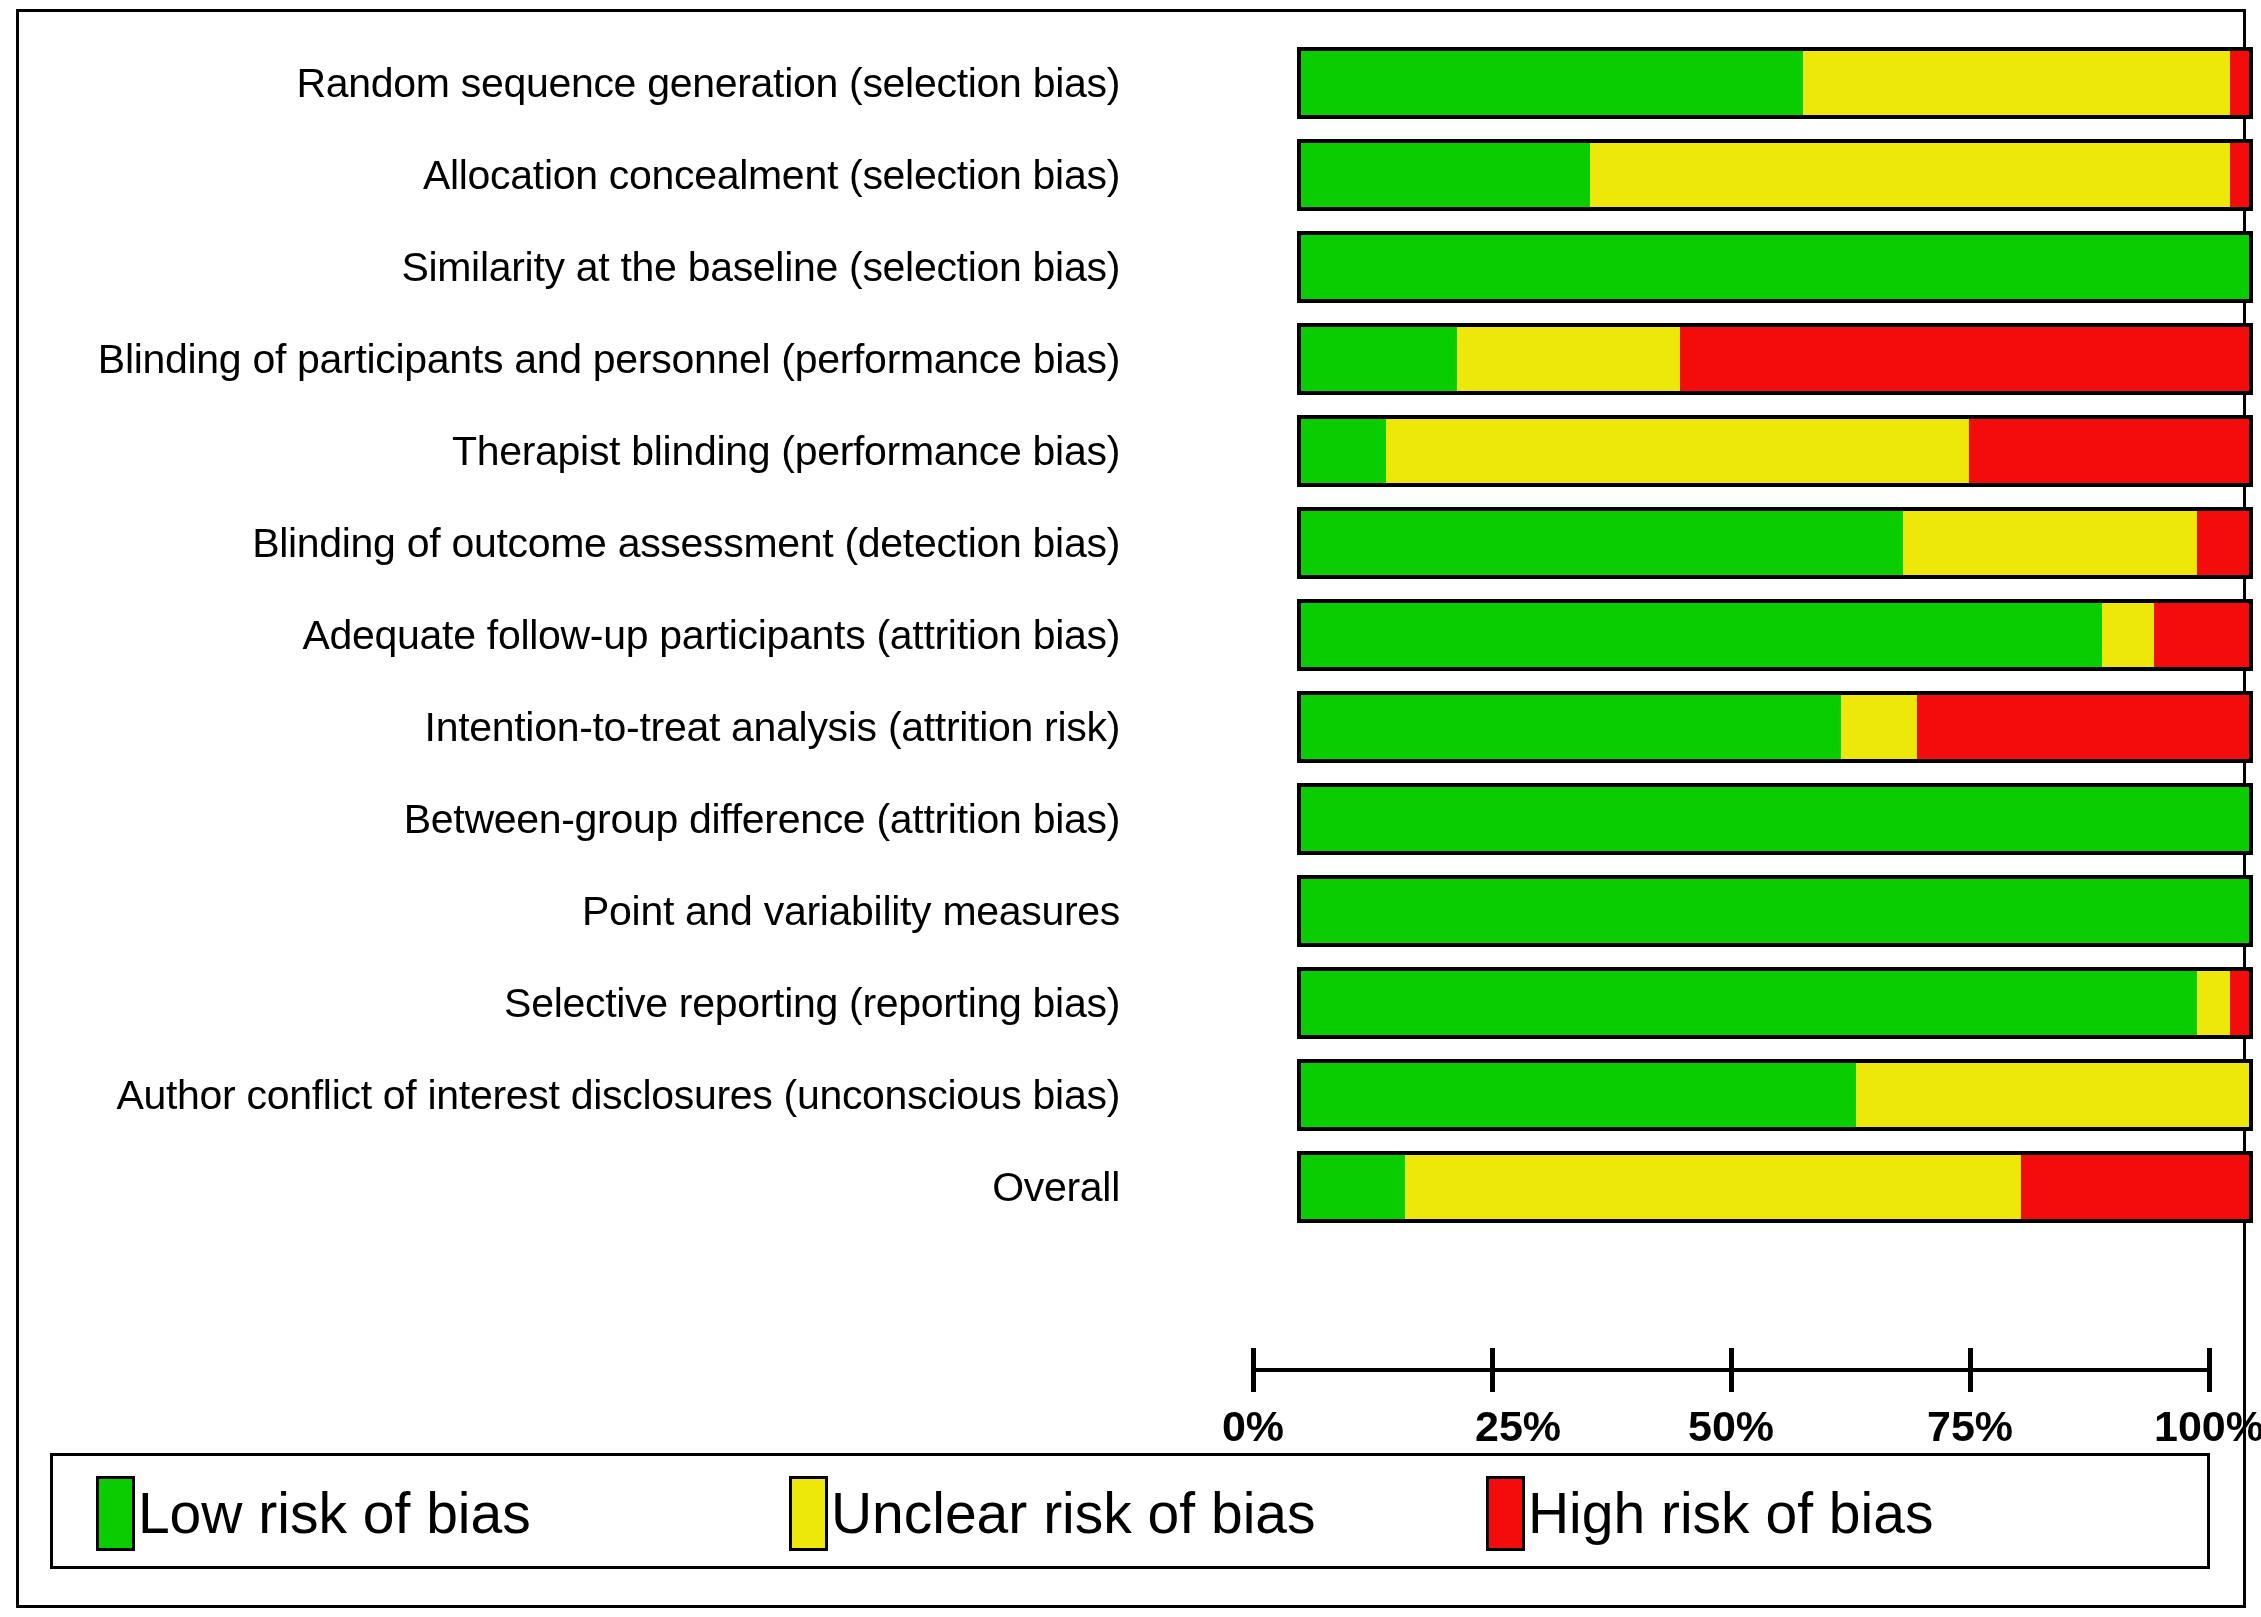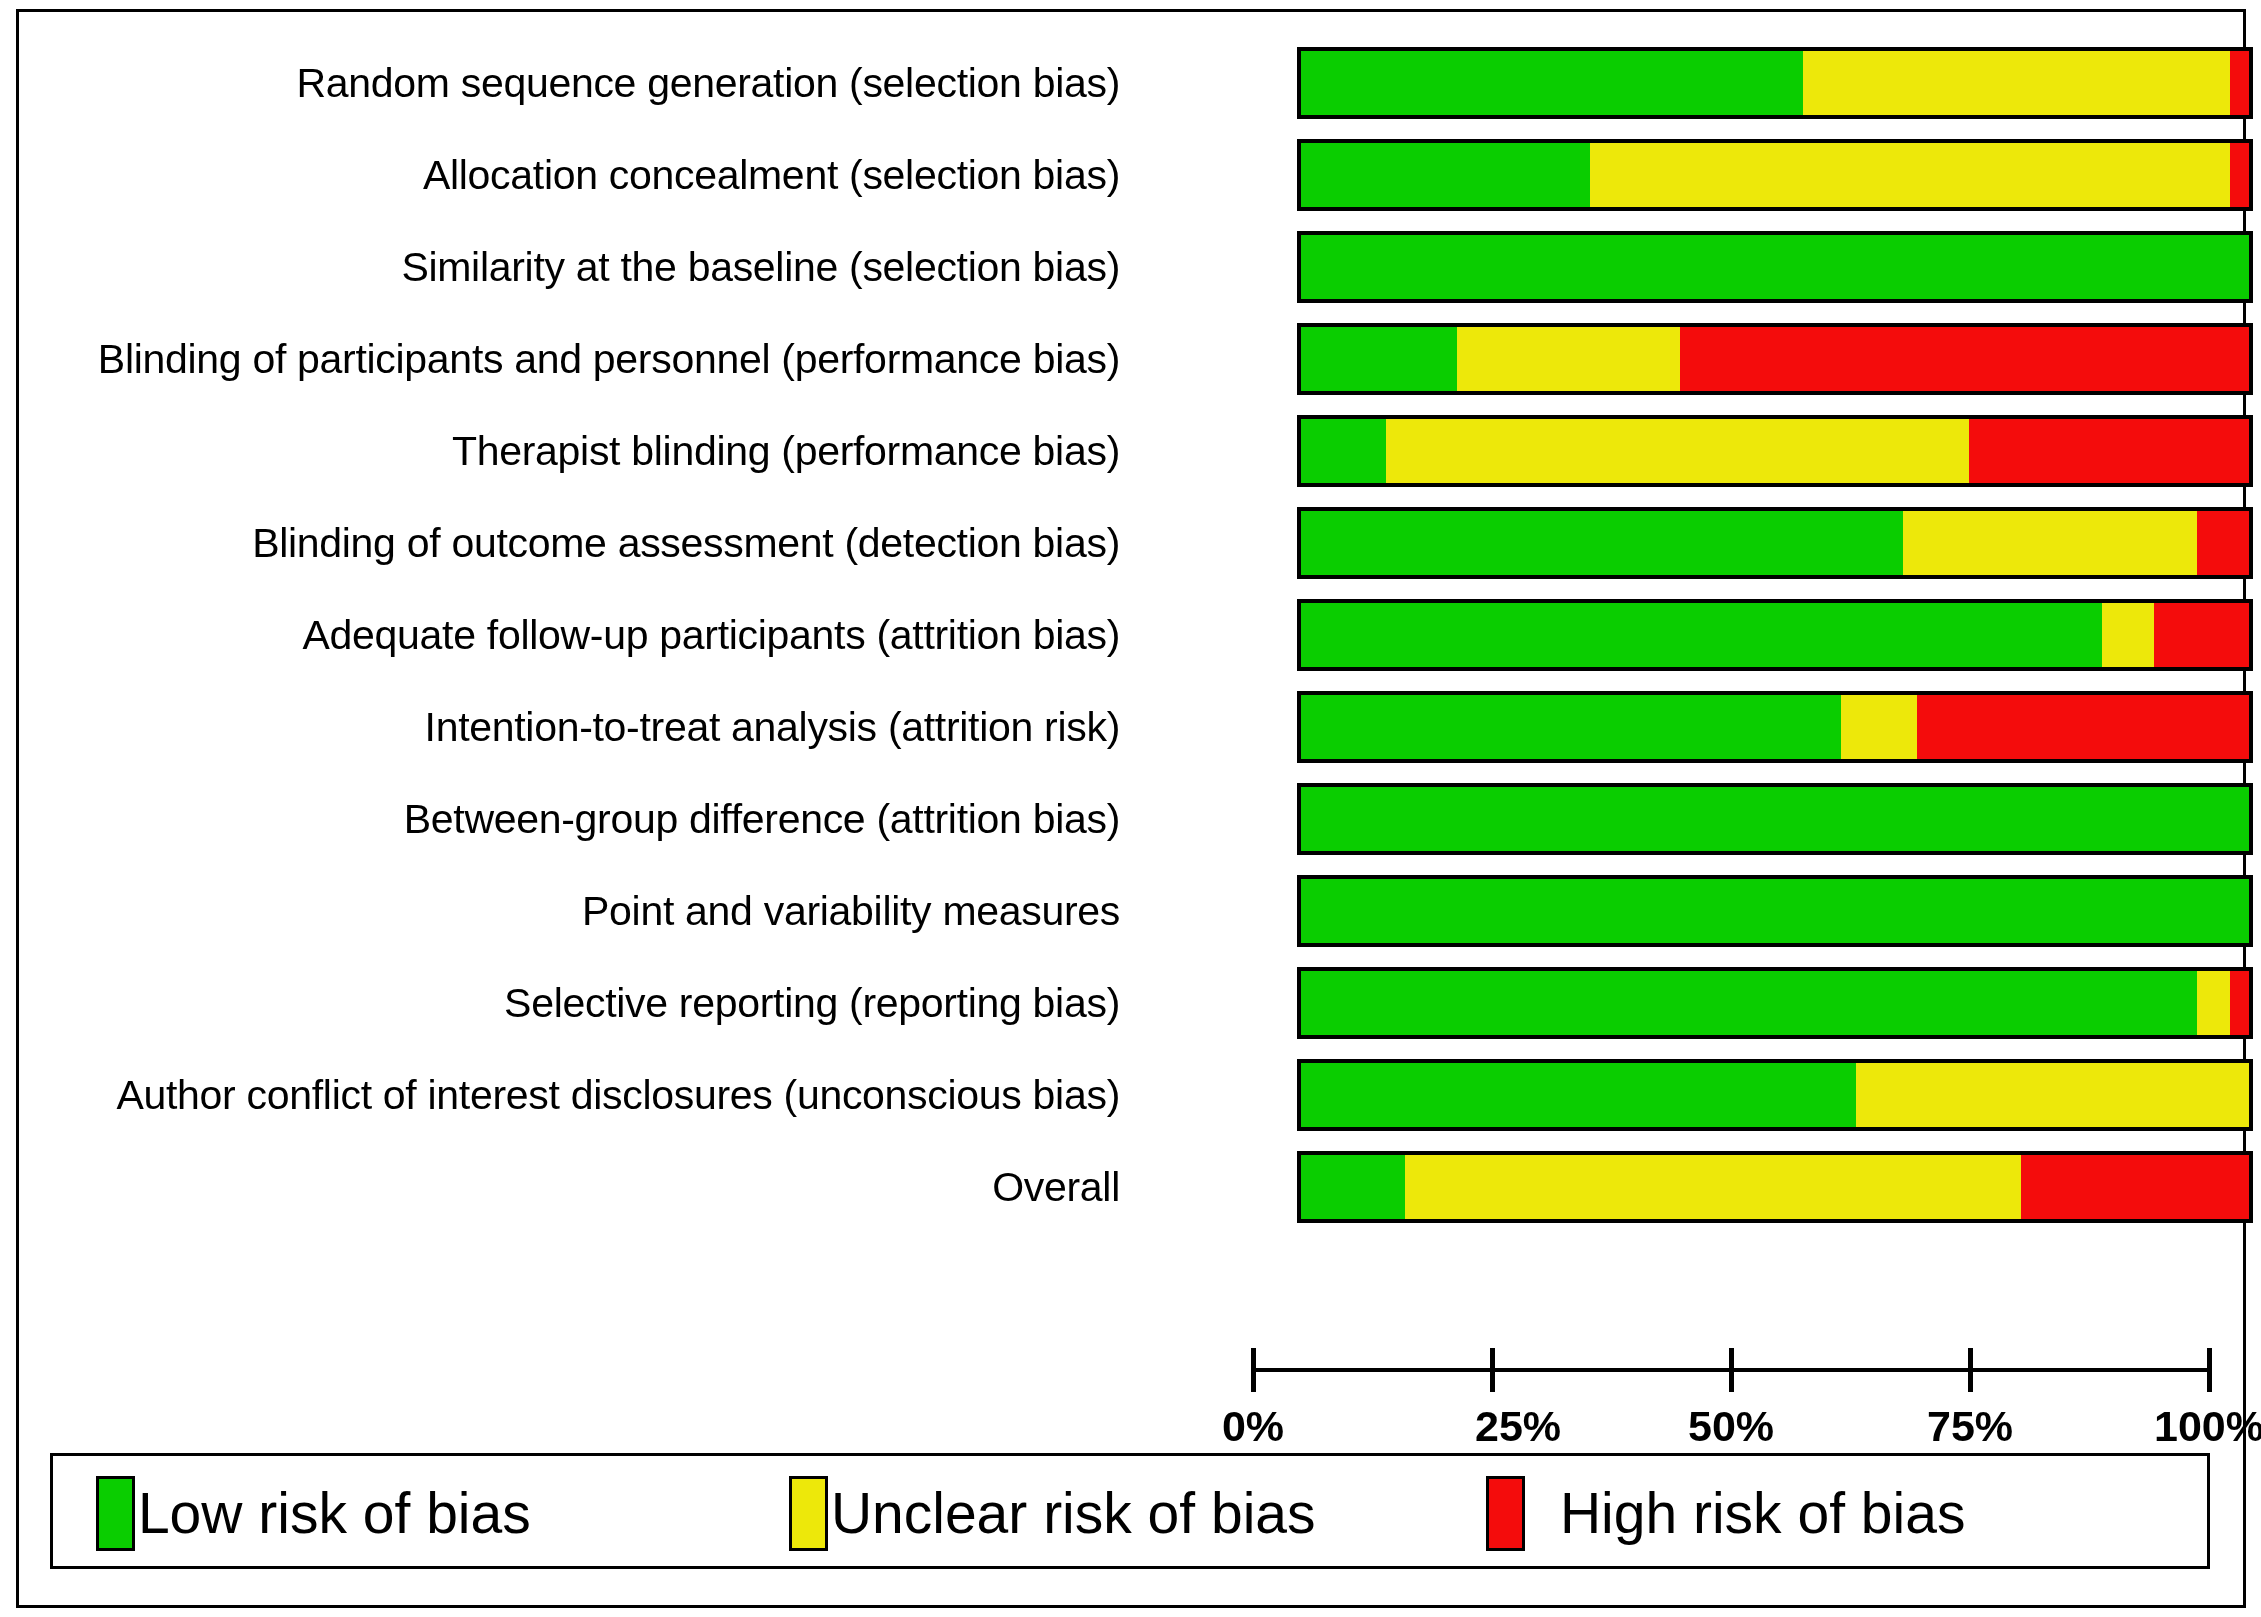--- a/index.html
+++ b/index.html
@@ -260,20 +260,20 @@
   <div class="legend-box">
     <div id="legend-items">
         <div class="legend-item" style="left: 43px;">
           <div class="legend-swatch" style="background: rgb(10, 205, 0);"></div>
           <div class="legend-text">Low risk of bias</div>
         </div>
         <div class="legend-item" style="left: 736px;">
           <div class="legend-swatch" style="background: rgb(237, 232, 10);"></div>
           <div class="legend-text">Unclear risk of bias</div>
         </div>
-        <div class="legend-item" style="left: 1433px; gap: 32px;">
+        <div class="legend-item" style="left: 1433px;">
           <div class="legend-swatch" style="background: rgb(244, 12, 12);"></div>
           <div class="legend-text">High risk of bias</div>
         </div>
       </div>
   </div>
 </div>
 
 
 </body></html>

